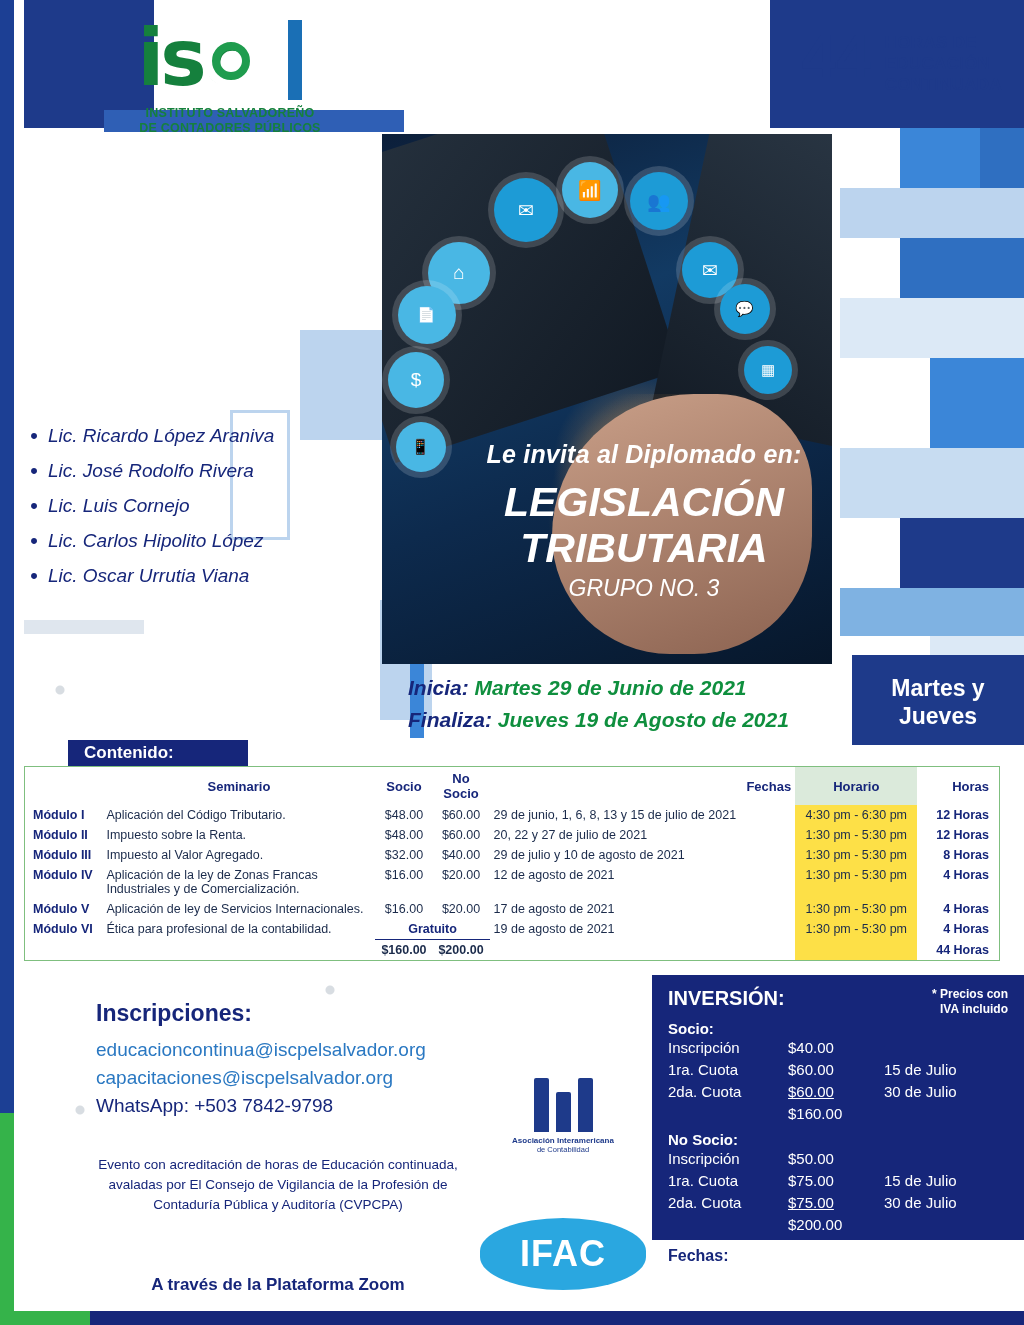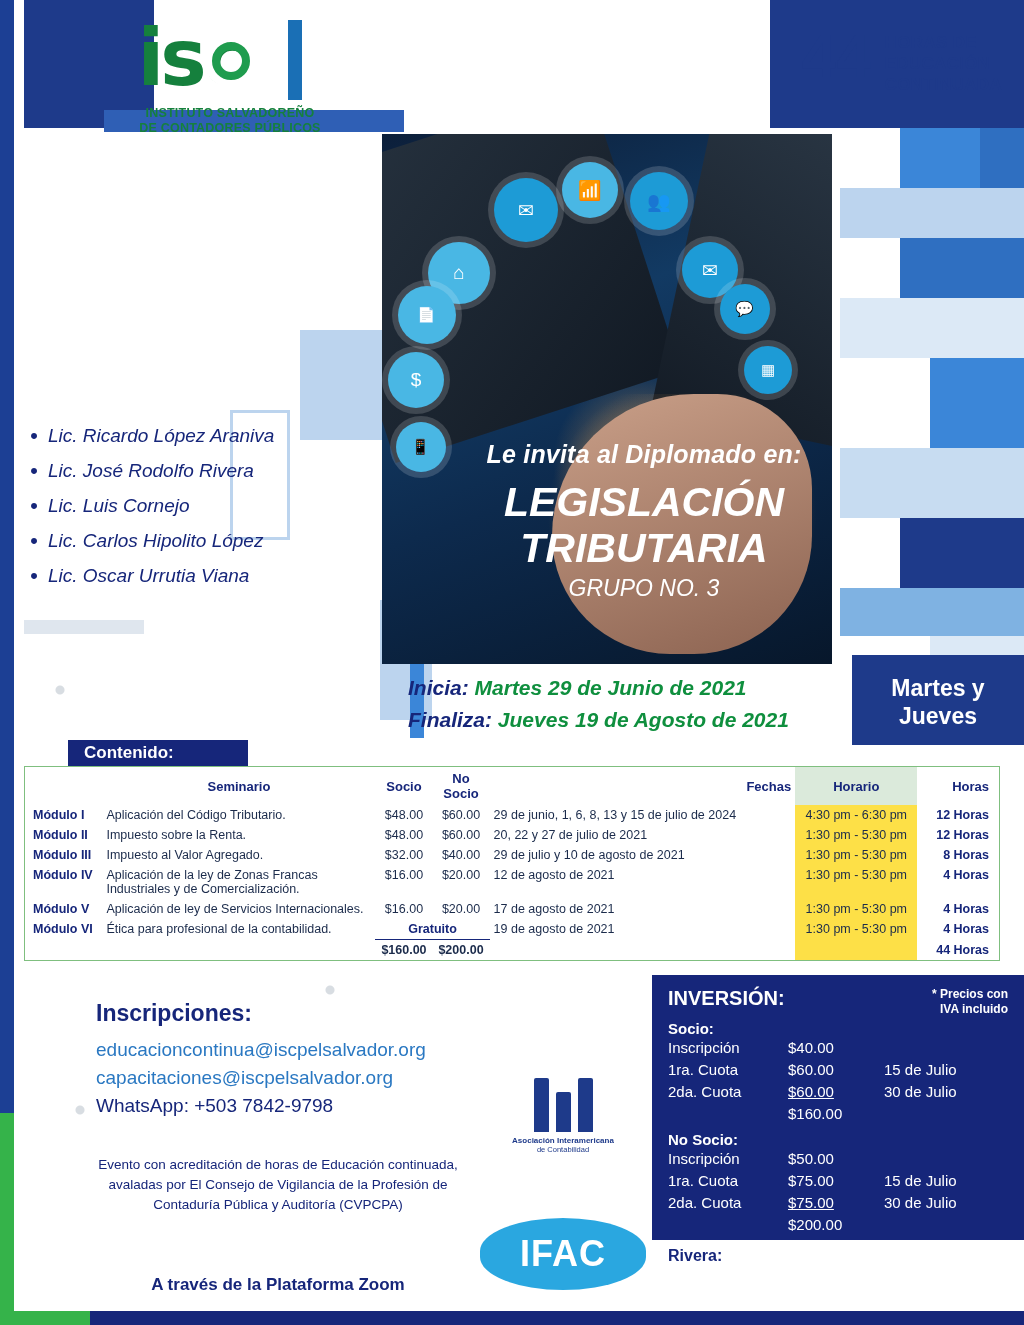--- a/index.html
+++ b/index.html
@@ -280,21 +280,21 @@
           <th class="col-horario hdr-horario">Horario</th>
           <th class="col-horas">Horas</th>
         </tr>
       </thead>
       <tbody>
         <tr>
           <td class="col-mod">Módulo I</td>
           <td class="col-sem">Aplicación del Código Tributario.</td>
           <td class="col-socio">$48.00</td>
           <td class="col-nosocio">$60.00</td>
-          <td class="col-fechas">29 de junio, 1, 6, 8, 13 y 15 de julio de 2024</td>
+          <td class="col-fechas">29 de junio, 1, 6, 8, 13 y 15 de julio de 2021</td>
           <td class="col-horario">4:30 pm - 6:30 pm</td>
           <td class="col-horas">12 Horas</td>
         </tr>
         <tr>
           <td class="col-mod">Módulo II</td>
           <td class="col-sem">Impuesto sobre la Renta.</td>
           <td class="col-socio">$48.00</td>
           <td class="col-nosocio">$60.00</td>
           <td class="col-fechas">20, 22 y 27 de julio de 2021</td>
           <td class="col-horario">1:30 pm - 5:30 pm</td>
@@ -414,20 +414,20 @@
       <span class="c3">30 de Julio</span>
     </div>
     <div class="inv-row total">
       <span class="c1"></span>
       <span class="c2">$200.00</span>
       <span class="c3"></span>
     </div>
   </div>
 
   <div class="incluye">
-    <h4>Rivera:</h4>
+    <h4>Fechas:</h4>
   </div>
 
   <div class="leftbar"></div>
   <div class="bottom-line">
       <span class="g"></span>
     </div>
 </div>
 
 </body></html>

